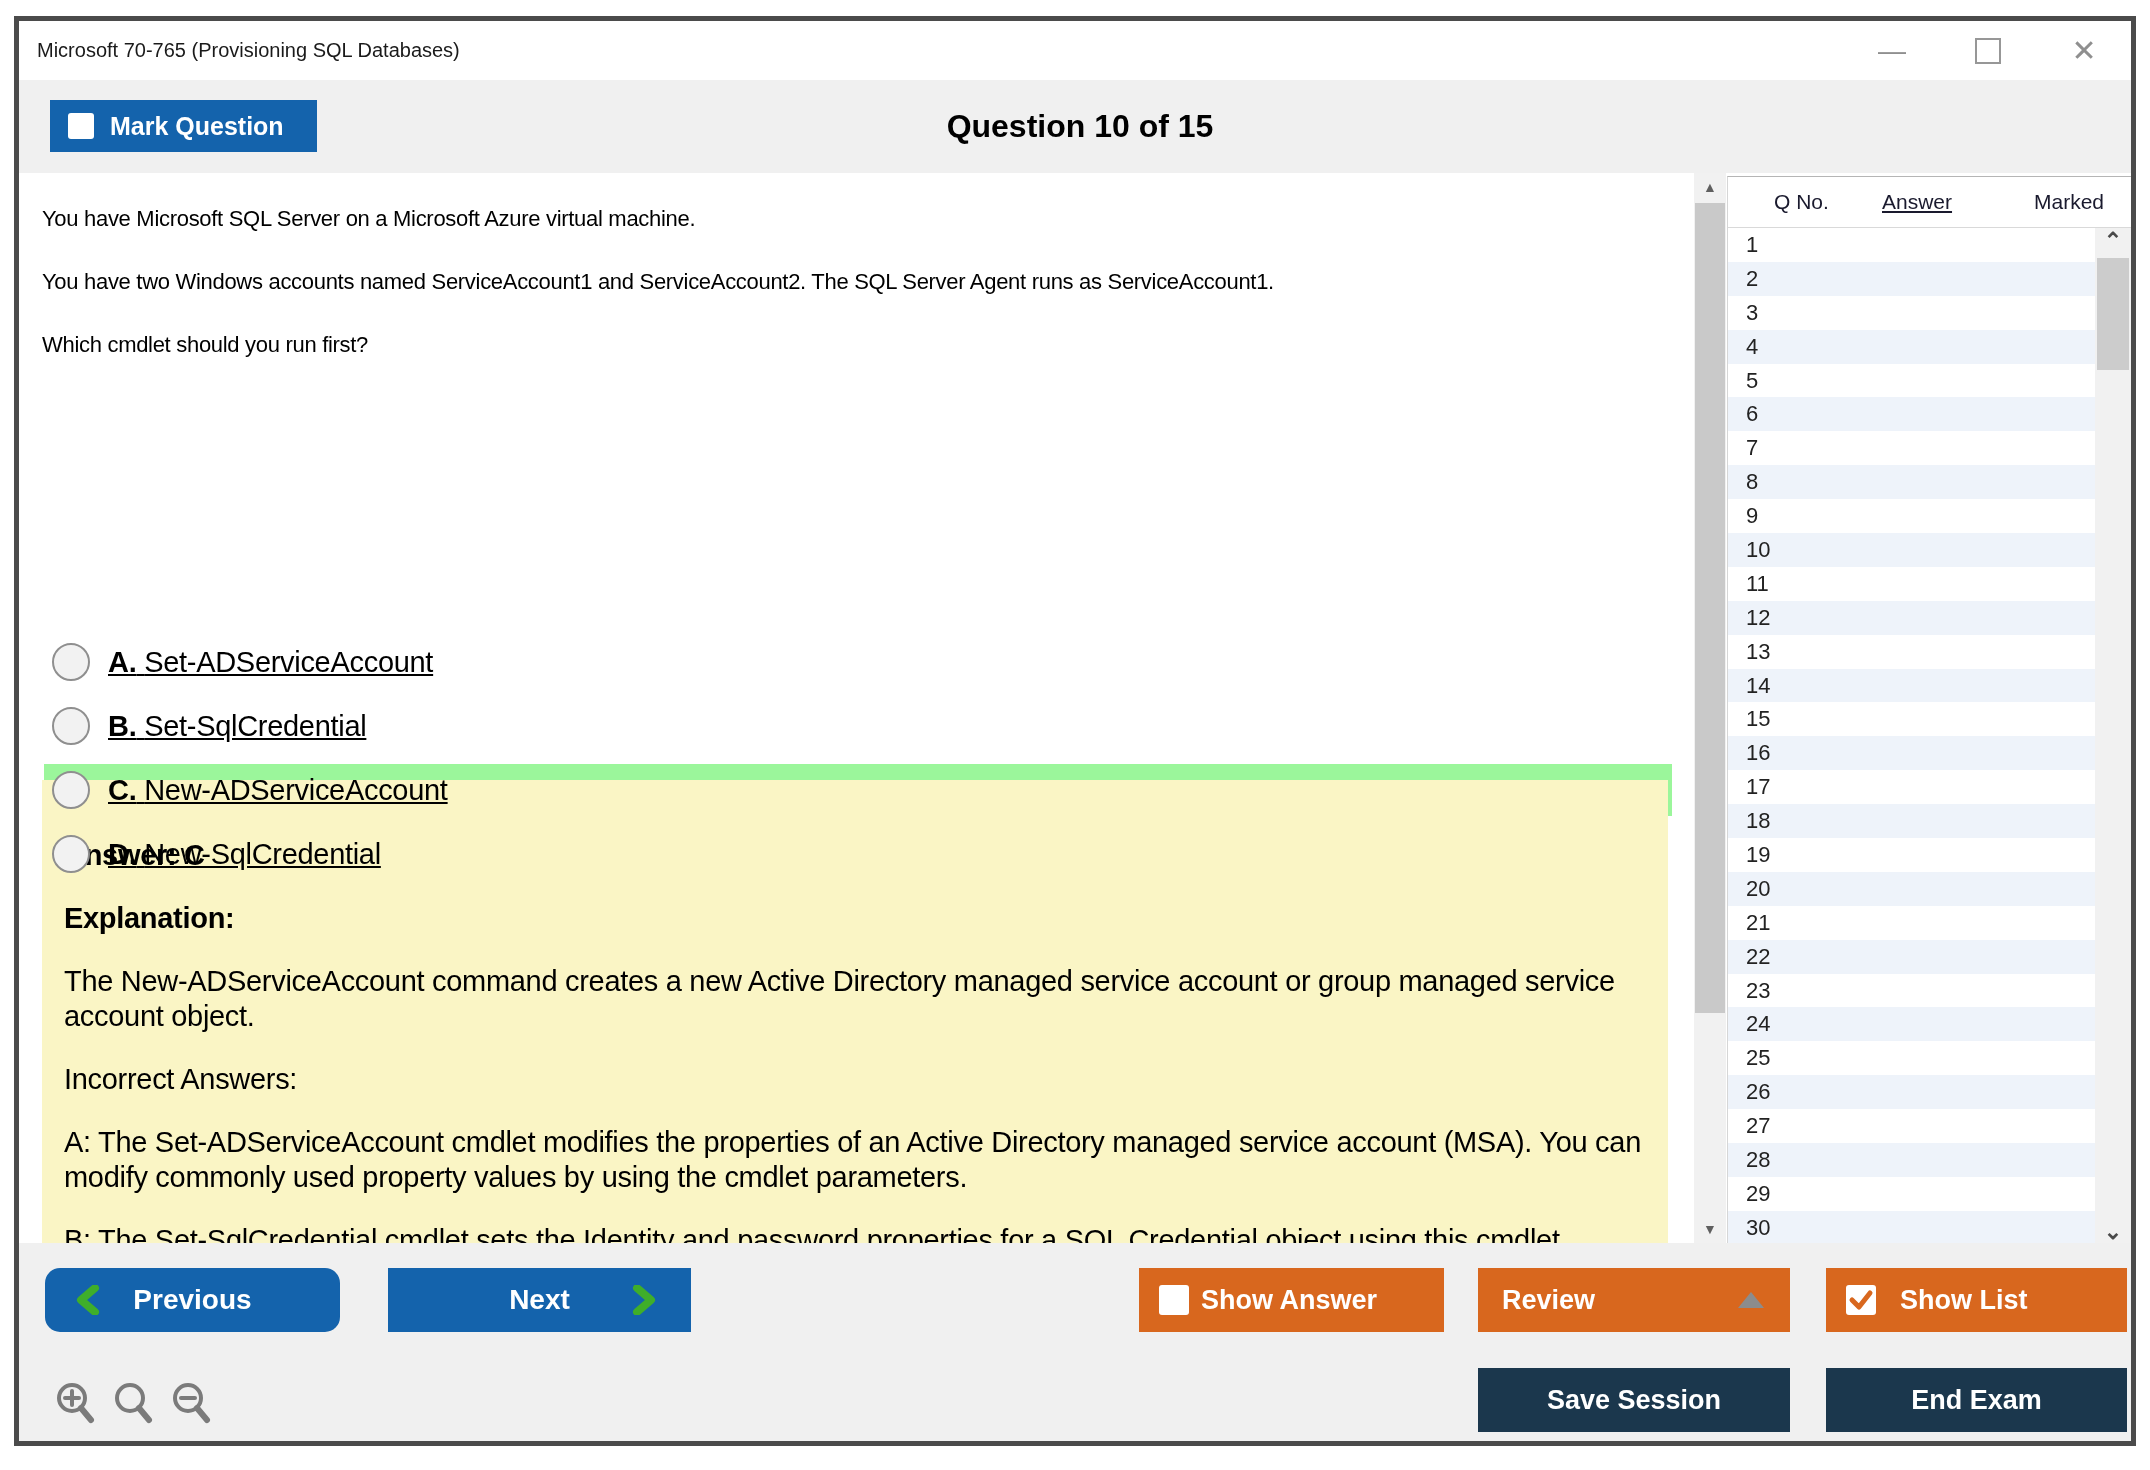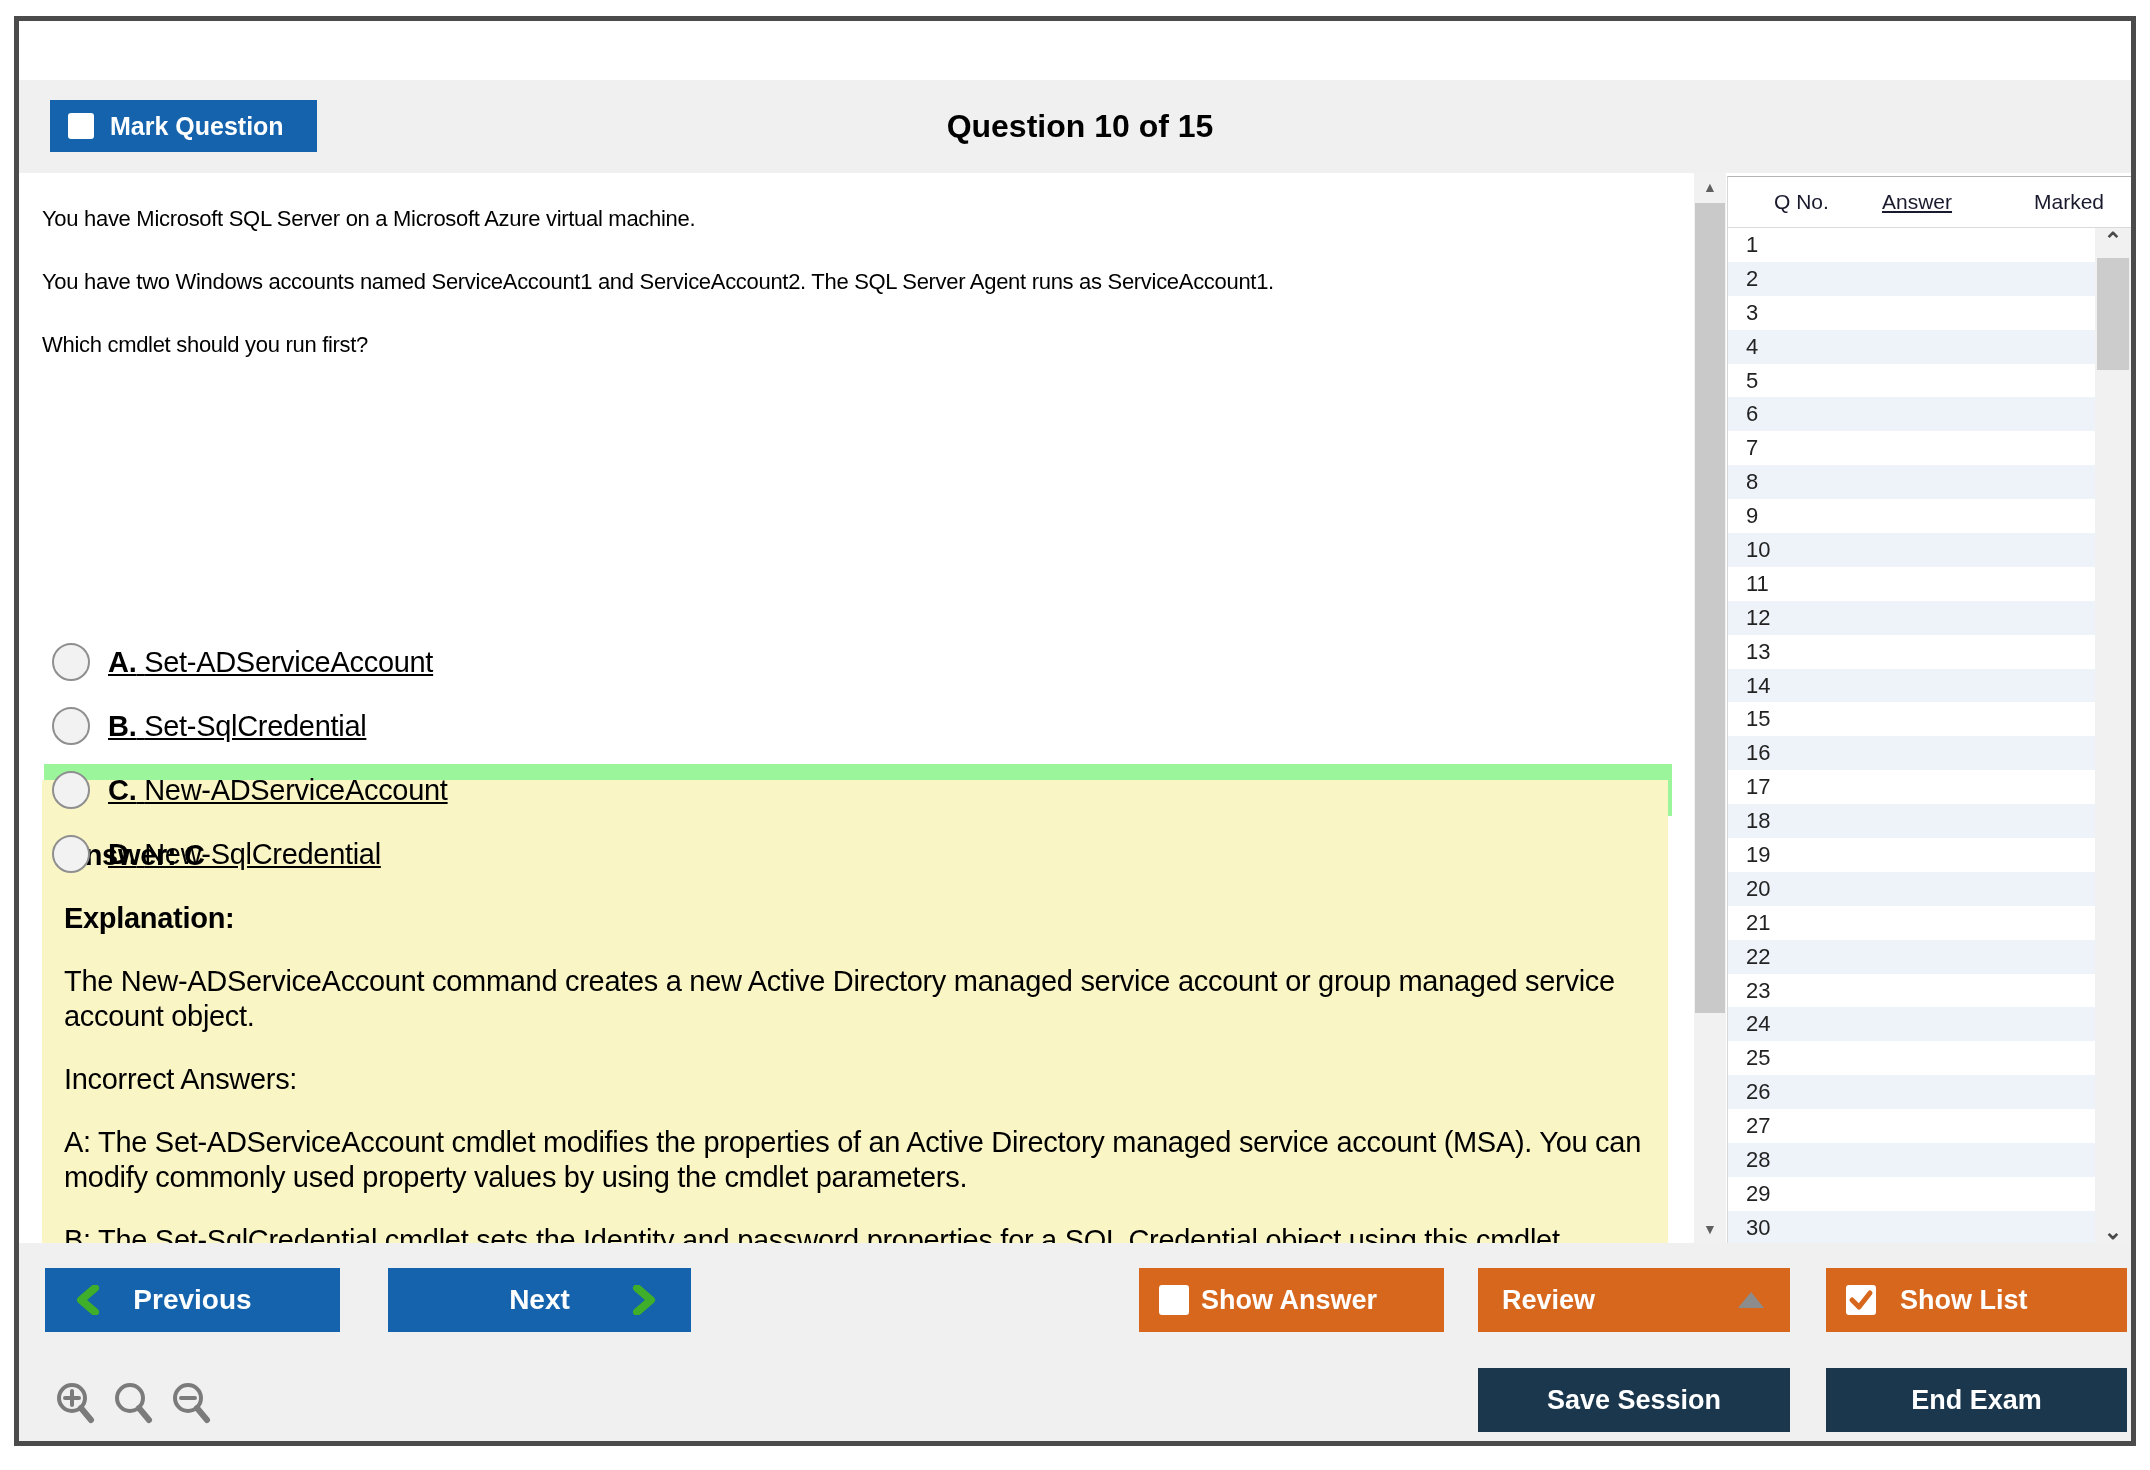--- a/index.html
+++ b/index.html
@@ -60,21 +60,21 @@
   .vst-caret{position:absolute;left:0;width:36px;height:26px;display:flex;align-items:center;justify-content:center;
              color:#4a4a4a;font-size:22px;font-weight:bold;cursor:pointer;}
   .vs-thumb-table{position:absolute;left:2px;top:30px;width:32px;height:112px;background:#cccccc;cursor:pointer;}
   
   .footer{position:absolute;left:0;top:1222px;width:2112px;height:198px;background:#f0f0f0;}
   .btn{position:absolute;height:64px;display:flex;align-items:center;box-sizing:border-box;cursor:pointer;
        color:#ffffff;font-size:27px;font-weight:600;}
   .btn-blue{background:#1463ac;}
   .btn-orange{background:#d8671e;}
   .btn-navy{background:#1b374d;}
-  .btn-prev{left:26px;top:25px;width:295px;justify-content:center;font-size:28px;font-weight:bold;}
+  .btn-prev{left:26px;top:25px;width:295px;justify-content:center;font-size:28px;font-weight:bold;border-radius:15px;}
   .btn-next{left:369px;top:25px;width:303px;justify-content:center;font-size:28px;font-weight:bold;}
   .chev{position:absolute;top:50%;transform:translateY(-50%);width:26px;height:30px;}
   .chev-left{left:30px;}
   .chev-right{right:34px;}
   .btn-show-answer{left:1120px;top:25px;width:305px;padding-left:20px;gap:12px;}
   .btn-review{left:1459px;top:25px;width:312px;padding-left:24px;}
   .btn-show-list{left:1807px;top:25px;width:301px;padding-left:20px;gap:24px;}
   .btn-save{left:1459px;top:125px;width:312px;justify-content:center;}
   .btn-end{left:1807px;top:125px;width:301px;justify-content:center;}
   .cb-white{width:30px;height:30px;background:#ffffff;border-radius:3px;flex:0 0 auto;position:relative;}
@@ -82,20 +82,30 @@
               border-left:13px solid transparent;border-right:13px solid transparent;border-bottom:16px solid #8c8c8c;}
   .zoom-icons{position:absolute;left:36px;top:139px;display:flex;gap:18px;}
   .zoom-icons .zi{width:40px;height:44px;cursor:pointer;}
 </style>
 </head>
 <body>
 
 <div id="stage">
   <div id="window">
 
+    <div class="titlebar">
+      <span class="title-text">Microsoft 70-765 (Provisioning SQL Databases)</span>
+      <div class="win-controls">
+        <span class="wc wc-min">—</span>
+        <span class="wc wc-max">
+            <span class="sq"></span>
+          </span>
+        <span class="wc wc-close">✕</span>
+      </div>
+    </div>
 
     <div class="headerband">
       <div class="mark-btn">
         <span class="mark-cb"></span>
         <span>Mark Question</span>
       </div>
       <div class="q-counter">Question 10 of 15</div>
     </div>
 
     <div class="main">

